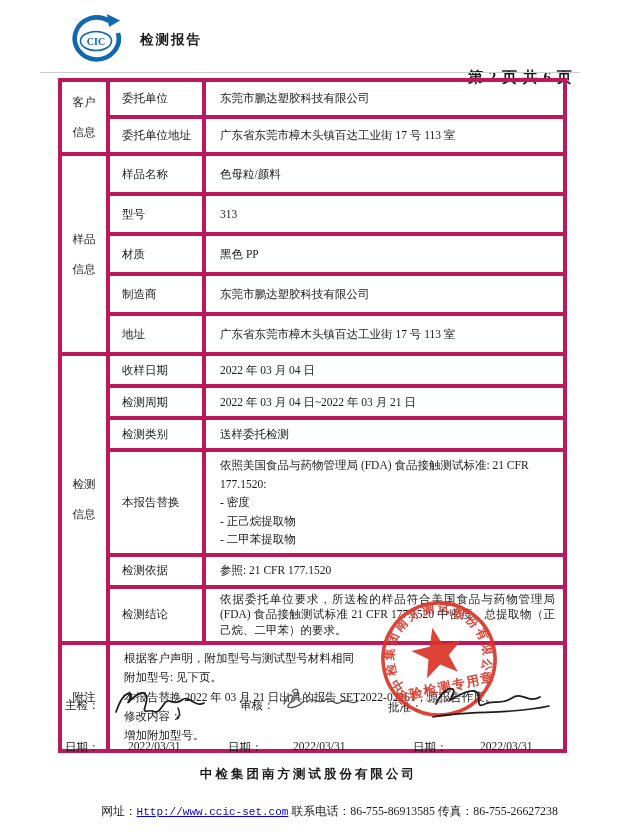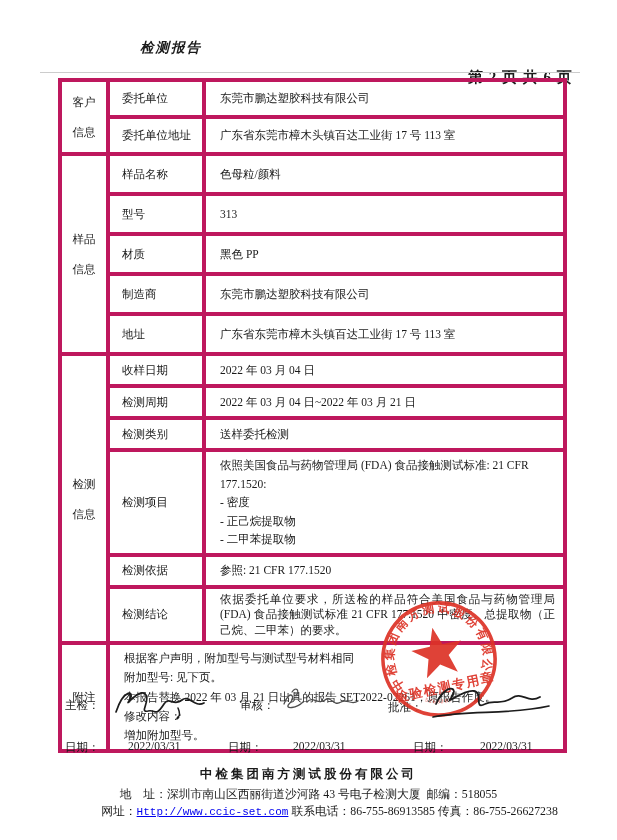--- a/index.html
+++ b/index.html
@@ -2,21 +2,21 @@
 <html><head>
 <meta charset="utf-8">
 <style>
   html,body{margin:0;padding:0;background:#9a9a9a;}
   .page{
     position:relative;width:617px;height:840px;margin:0 auto;background:#ffffff;
     font-family:"Liberation Serif","DejaVu Serif",serif;color:#1a1a1a;overflow:hidden;
   }
   
   .logo{position:absolute;left:64px;top:13px;width:64px;height:54px;}
-  .hdr-title{position:absolute;left:140px;top:39px;font-size:13.5px;font-weight:bold;letter-spacing:2px;font-style:italic;}
+  .hdr-title{position:absolute;left:140px;top:31px;font-size:13.5px;font-weight:bold;letter-spacing:2px;}
   .hdr-no{position:absolute;left:237px;top:32px;font-size:12px;font-weight:bold;}
   .hdr-page{position:absolute;left:468px;top:32px;font-size:15px;font-weight:bold;letter-spacing:1px;margin-top:36px;}
   .hdr-rule{position:absolute;left:40px;top:72px;width:540px;height:1px;background:#cccccc;}
   
   table.report{position:absolute;left:58px;top:78px;width:505px;border-collapse:collapse;table-layout:fixed;}
   table.report td{border:4px solid #be185d;font-size:11.5px;vertical-align:middle;overflow:hidden;}
   col.c1{width:48px;} col.c2{width:96px;} col.c3{width:361px;}
   td.group{text-align:center;white-space:pre-line;line-height:30px;padding:0;}
   td.lbl{padding:2px 4px 2px 12px;}
   td.val{padding:2px 8px 2px 14px;}
@@ -34,20 +34,28 @@
   .foot-company{top:766px;font-size:12.5px;font-weight:bold;letter-spacing:3px;}
   .foot-line{top:787px;font-size:11.8px;}
   .foot-line2{top:804px;font-size:11.8px;padding-left:21px;}
   .weblink{color:#0000ee;text-decoration:underline;font-family:"Liberation Mono","DejaVu Sans Mono",monospace;font-size:11px;cursor:pointer;}
 </style>
 </head>
 <body>
 
 <div class="page">
 
+  <div class="logo">
+    <svg width="64" height="54" viewBox="0 0 64 54">
+      <path d="M45,8 A22,21 0 1 0 54,20" fill="none" stroke="#1068b3" stroke-width="4.6"></path>
+      <polygon points="43,1 56,7.5 45,14" fill="#1068b3"></polygon>
+      <ellipse cx="32" cy="28" rx="15.5" ry="9.5" fill="none" stroke="#1068b3" stroke-width="1.6"></ellipse>
+      <text x="32" y="32" text-anchor="middle" font-size="10" font-weight="bold" fill="#1068b3">CIC</text>
+    </svg>
+  </div>
   <div class="hdr-title">检测报告</div>
   <div class="hdr-page">第 2 页 共 6 页</div>
   <div class="hdr-rule"></div>
 
   <table class="report">
     <colgroup>
         <col class="c1">
         <col class="c2">
         <col class="c3">
       </colgroup>
@@ -94,21 +102,21 @@
       </tr>
       <tr class="r25">
         <td class="lbl">检测周期</td>
         <td class="val">2022 年 03 月 04 日~2022 年 03 月 21 日</td>
       </tr>
       <tr class="r25">
         <td class="lbl">检测类别</td>
         <td class="val">送样委托检测</td>
       </tr>
       <tr class="rproj">
-        <td class="lbl">检测项目</td>
+        <td class="lbl">本报告替换</td>
         <td class="val multi">依照美国食品与药物管理局 (FDA) 食品接触测试标准: 21 CFR
 177.1520:
 - 密度
 - 正己烷提取物
 - 二甲苯提取物</td>
       </tr>
       <tr class="rdep">
         <td class="lbl">检测依据</td>
         <td class="val">参照: 21 CFR 177.1520</td>
       </tr>
@@ -161,22 +169,19 @@
     <text font-size="12" font-weight="bold" fill="#dd3327" letter-spacing="2.6">
       <textPath href="#sealTopArc" startOffset="2">中检集团南方测试股份有限公司</textPath>
     </text>
     <text x="77" y="110" text-anchor="middle" font-size="13" font-weight="bold" fill="#dd3327" letter-spacing="1.5">检验检测专用章</text>
     <text font-size="5.5" fill="#dd3327">
       <textPath href="#sealBotArc" startOffset="4">5 2 6 8 2 0 7</textPath>
     </text>
   </svg>
 
   <div class="foot foot-company">中检集团南方测试股份有限公司</div>
-  <div class="foot foot-line">
-    <span>地　址：</span><span>深圳市南山区西丽街道沙河路 43 号电子检测大厦</span>&nbsp;&nbsp;<span>邮编：</span><span>518055</span>
-  </div>
   <div class="foot foot-line2">
     <span>网址：</span><a class="weblink">Http://www.ccic-set.com</a>
     <span>联系电话：</span><span>86-755-86913585</span>
     <span>传真：</span><span>86-755-26627238</span>
   </div>
 
 </div>
 
 </body></html>

